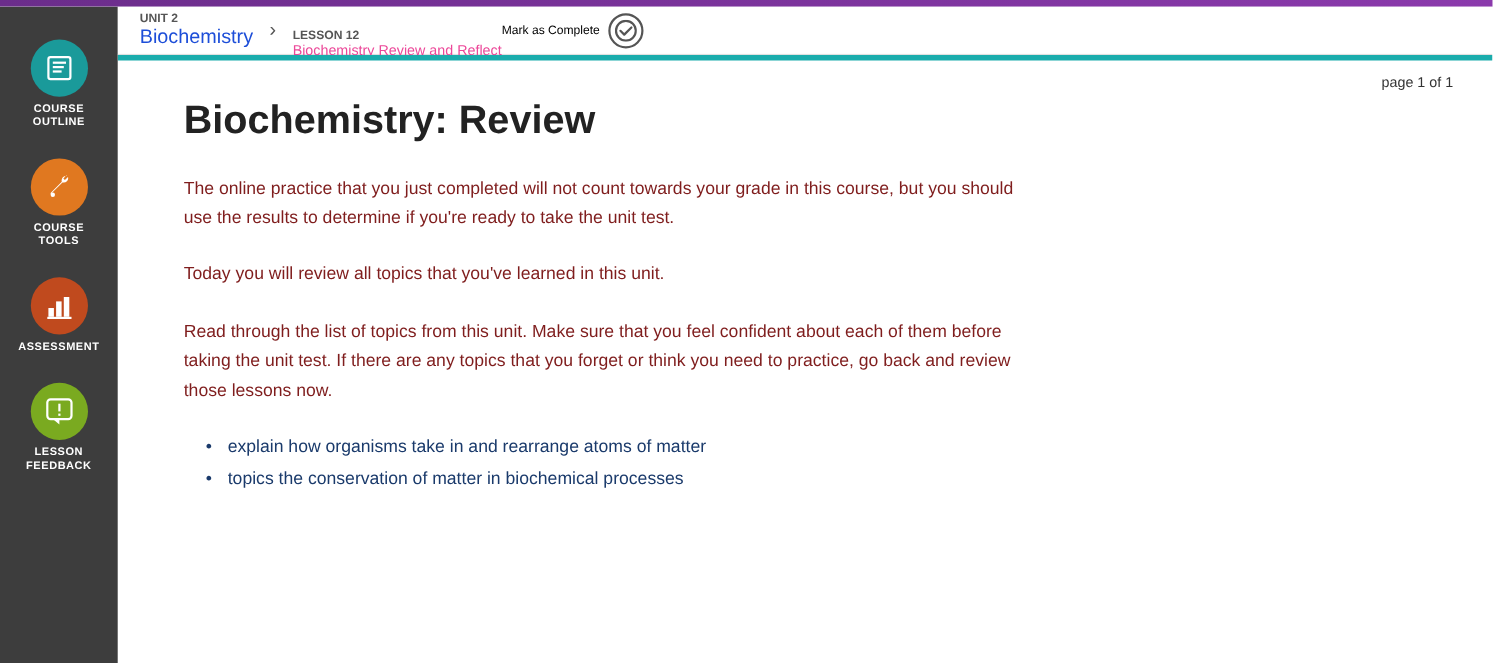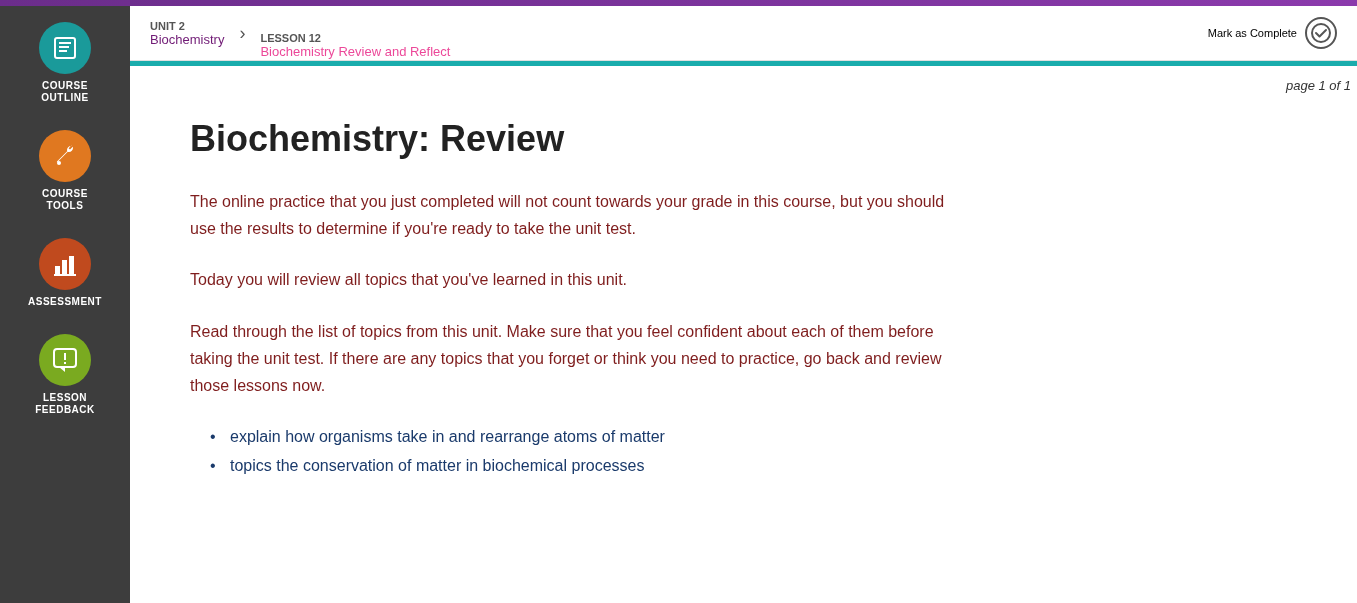--- a/index.html
+++ b/index.html
@@ -15,26 +15,26 @@
 
     
     .main-layout {
       display: flex;
       flex: 1;
       overflow: hidden;
     }
 
     
     .sidebar {
-      width: 130px;
+      width: 107px;
       background: #3d3d3d;
       display: flex;
       flex-direction: column;
       align-items: center;
-      padding-top: 8px;
+      padding-top: 22px;
       gap: 10px;
       flex-shrink: 0;
     }
 
     .sidebar-item {
       display: flex;
       flex-direction: column;
       align-items: center;
       gap: 6px;
       cursor: pointer;
@@ -69,25 +69,24 @@
     
     .content-area {
       flex: 1;
       display: flex;
       flex-direction: column;
       overflow: hidden;
     }
 
     
     .breadcrumb-bar {
-      height: 55px;
+      height: 44px;
       background: #fff;
       display: flex;
       align-items: center;
-      justify-content: space-between;
       padding: 0 20px;
       border-bottom: 1px solid #e0e0e0;
       flex-shrink: 0;
     }
 
     .breadcrumb-left {
       display: flex;
       align-items: center;
       gap: 10px;
     }
@@ -98,22 +97,22 @@
     }
 
     .breadcrumb-unit-label {
       font-size: 11px;
       color: #555;
       font-weight: bold;
       text-transform: uppercase;
     }
 
     .breadcrumb-unit-name {
-      font-size: 13px;
-      color: #701a75;
+      font-size: 18px;
+      color: #1d4ed8;
     }
 
     .breadcrumb-chevron {
       color: #555;
       font-size: 18px;
       margin: 0 5px;
     }
 
     .breadcrumb-lesson {
       display: flex;
@@ -168,28 +167,27 @@
       overflow-y: auto;
       padding: 0;
       position: relative;
       display: flex;
       flex-direction: column;
     }
 
     .page-number {
       position: absolute;
       top: 12px;
-      right: 6px;
+      right: 36px;
       font-size: 13px;
       color: #333;
-      font-style: italic;
     }
 
     .content-body {
-      padding: 52px 60px 40px 60px;
+      padding: 33px 60px 40px 60px;
       max-width: 900px;
     }
 
     .content-title {
       font-size: 36px;
       font-weight: bold;
       color: #222;
       margin-bottom: 28px;
     }
 

